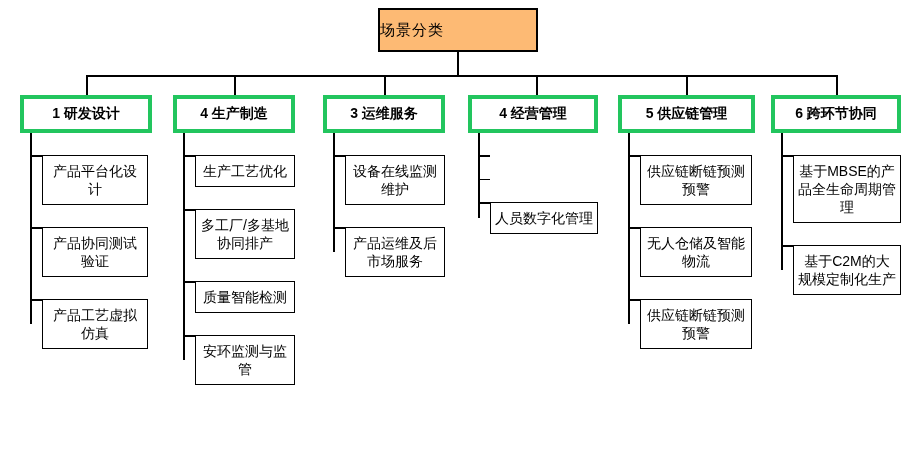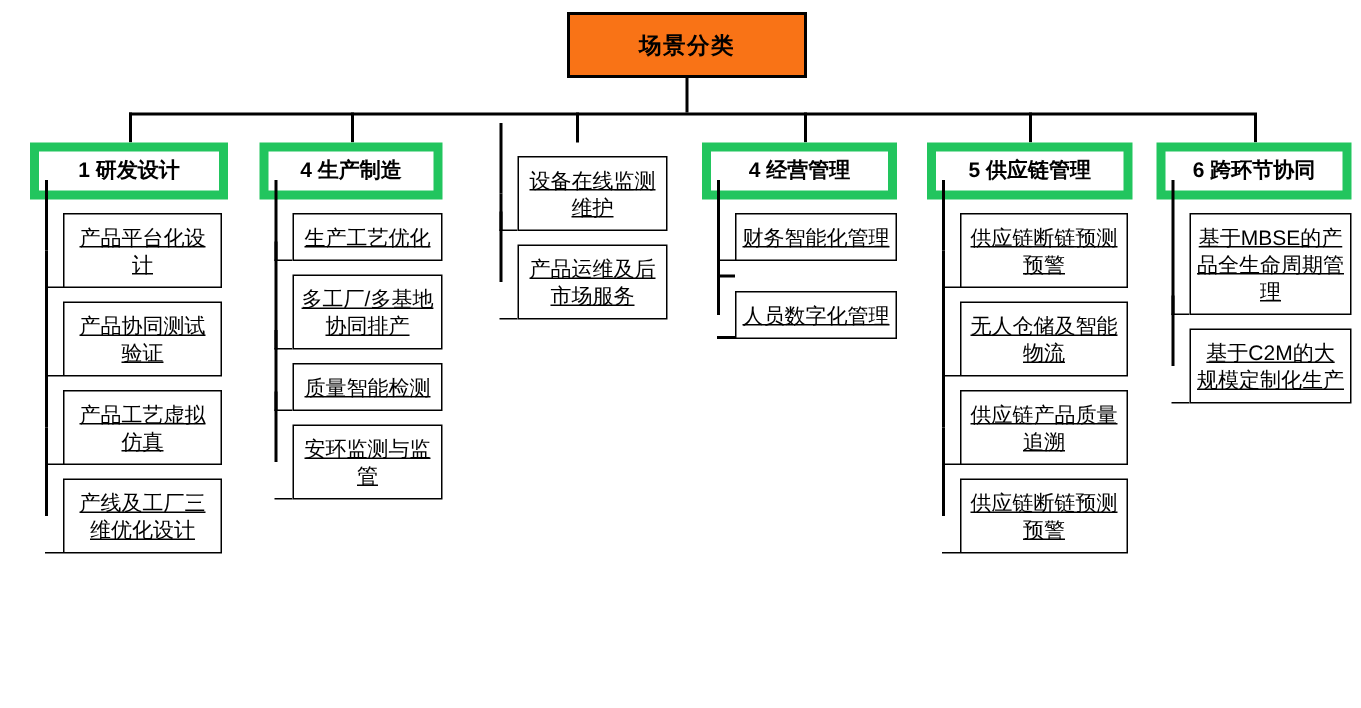--- a/index.html
+++ b/index.html
@@ -15,55 +15,54 @@
     height: 472px;
     background: #ffffff;
     overflow: hidden;
   }
   
   .root-box {
     position: absolute;
     left: 378px; top: 8px;
     width: 160px; height: 44px;
     border: 2px solid #000;
-    background: #f97316;
-    display: flex; align-items: center; justify-content: center;
-    font-size: 15px; font-weight: bold;
+    background: #fdba74;
+    display: flex; align-items: center; 
+    font-size: 15px; font-weight: normal;
     letter-spacing: 1px;
     box-sizing: border-box;
   }
   
   .vline, .hline { position: absolute; background: #000; }
   .vline { width: 1.5px; }
   .hline { height: 1.5px; }
   
   .col {
     position: absolute;
     top: 95px;
     box-sizing: border-box;
   }
   .head-box {
-    border: 6px solid #22c55e;
+    border: 4px solid #22c55e;
     background: #fff;
     min-height: 38px;
     display: flex; align-items: center; justify-content: center;
     font-size: 14px; font-weight: bold;
     text-align: center;
     box-sizing: border-box;
     padding: 2px 4px;
   }
   .children {
     margin-left: 10px;
   }
   .child-row {
     position: relative;
     display: flex;
-    align-items: flex-end;
-    margin-top: 9px;
-    text-decoration: underline;
+    align-items: flex-start;
+    margin-top: 22px;
   }
   
   .child-row::before {
     content: "";
     position: absolute;
     left: 0; top: -22px;
     width: 1.5px;
     height: calc(50% + 22px);
     background: #000;
   }
@@ -133,24 +132,20 @@
           <div class="child-box">产品平台化设计</div>
         </div>
         <div class="child-row">
           <div class="stub"></div>
           <div class="child-box">产品协同测试验证</div>
         </div>
         <div class="child-row">
           <div class="stub"></div>
           <div class="child-box">产品工艺虚拟仿真</div>
         </div>
-        <div class="child-row">
-          <div class="stub"></div>
-          <div class="child-box">产线及工厂三维优化设计</div>
-        </div>
       </div>
   </div>
 
   <div class="col c1">
     <div class="head-box">
       <span>4 生产制造</span>
     </div>
     <div class="children">
         <div class="child-row">
           <div class="stub"></div>
@@ -165,40 +160,42 @@
           <div class="child-box">质量智能检测</div>
         </div>
         <div class="child-row">
           <div class="stub"></div>
           <div class="child-box">安环监测与监管</div>
         </div>
       </div>
   </div>
 
   <div class="col c2">
+    <div class="head-box">
+      <span>3 运维服务</span>
+    </div>
     <div class="children">
         <div class="child-row">
           <div class="stub"></div>
           <div class="child-box">设备在线监测维护</div>
         </div>
         <div class="child-row">
           <div class="stub"></div>
           <div class="child-box">产品运维及后市场服务</div>
         </div>
       </div>
   </div>
 
   <div class="col c3">
     <div class="head-box">
       <span>4 经营管理</span>
     </div>
     <div class="children">
         <div class="child-row">
           <div class="stub"></div>
-          <div class="child-box">财务智能化管理</div>
         </div>
         <div class="child-row">
           <div class="stub"></div>
         </div>
         <div class="child-row">
           <div class="stub"></div>
           <div class="child-box">人员数字化管理</div>
         </div>
       </div>
   </div>
@@ -211,24 +208,20 @@
         <div class="child-row">
           <div class="stub"></div>
           <div class="child-box">供应链断链预测预警</div>
         </div>
         <div class="child-row">
           <div class="stub"></div>
           <div class="child-box">无人仓储及智能物流</div>
         </div>
         <div class="child-row">
           <div class="stub"></div>
-          <div class="child-box">供应链产品质量追溯</div>
-        </div>
-        <div class="child-row">
-          <div class="stub"></div>
           <div class="child-box">供应链断链预测预警</div>
         </div>
       </div>
   </div>
 
   <div class="col c5">
     <div class="head-box">
       <span>6 跨环节协同</span>
     </div>
     <div class="children">

